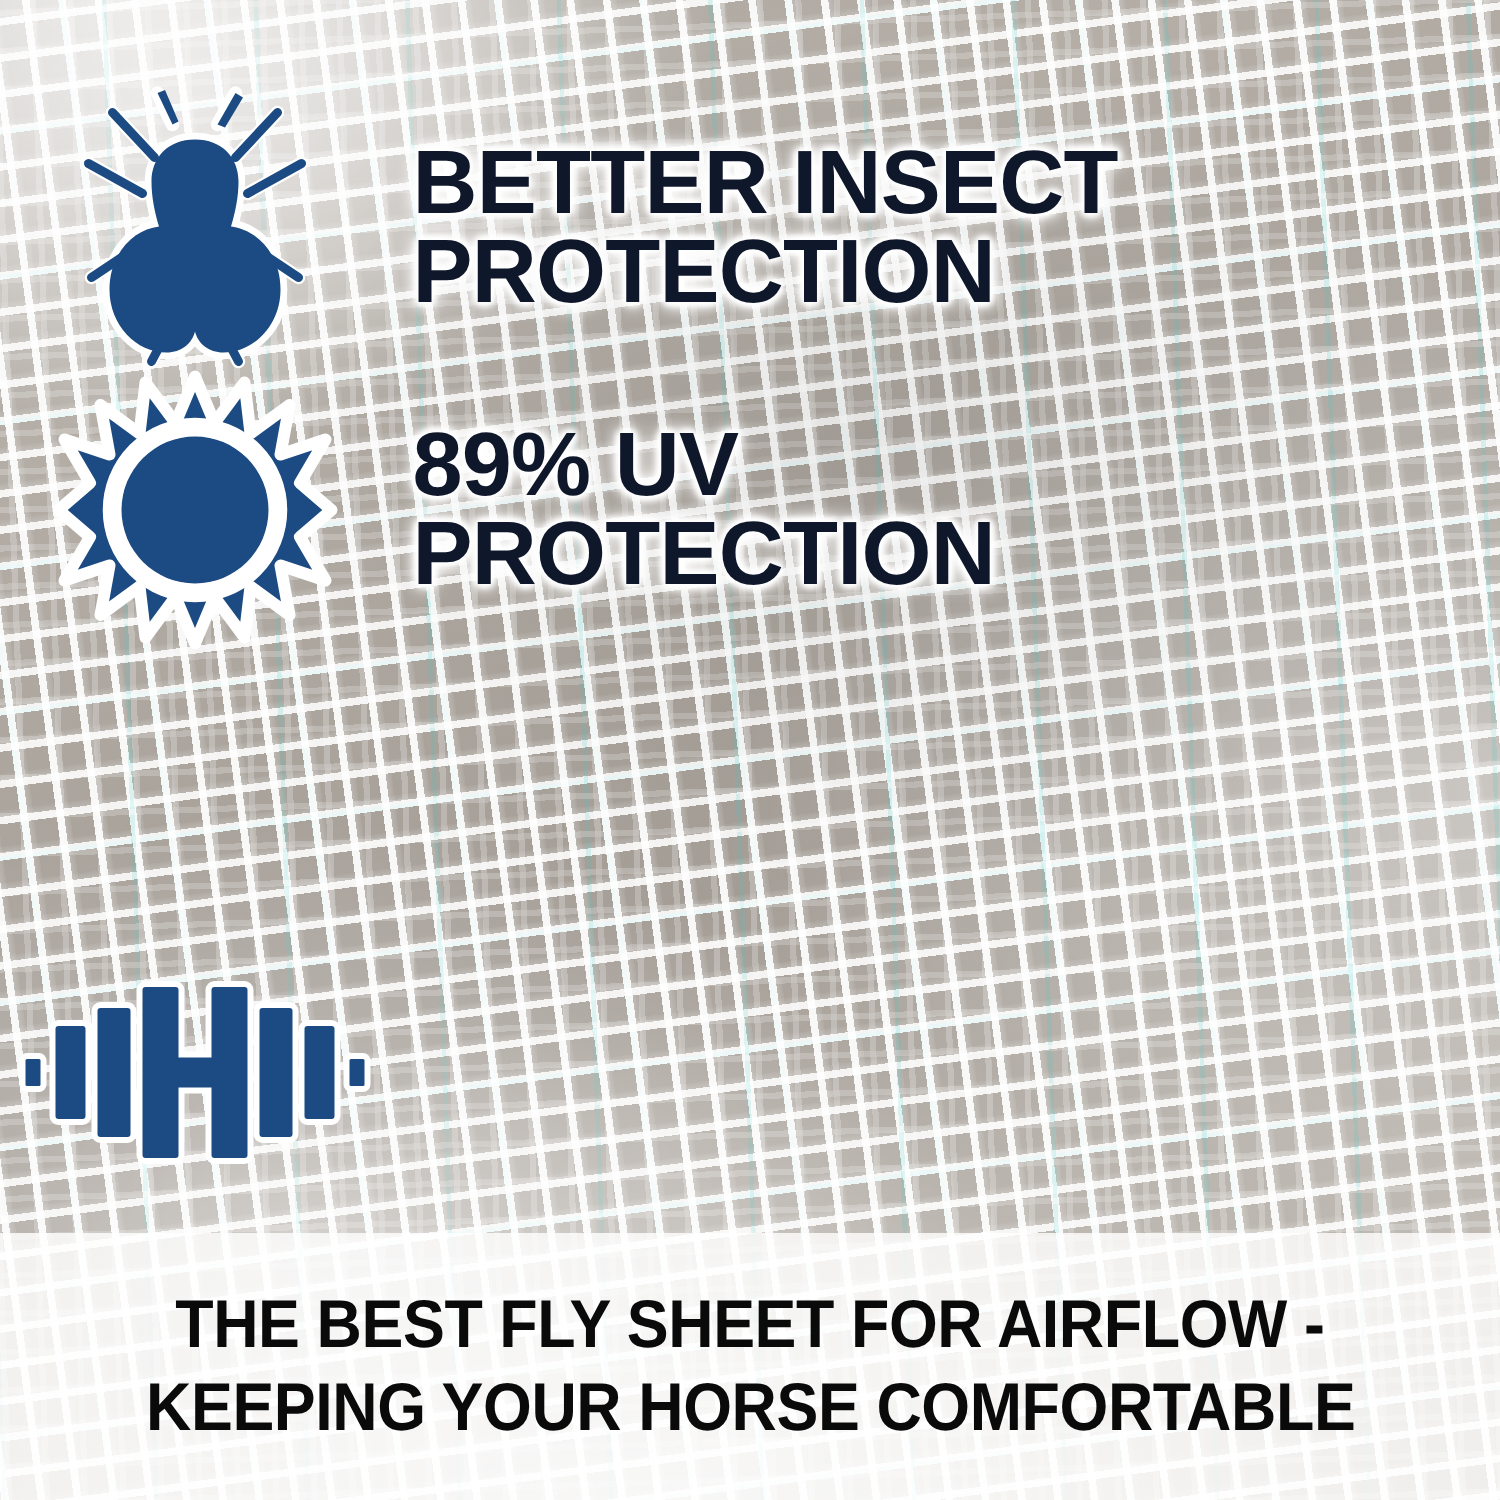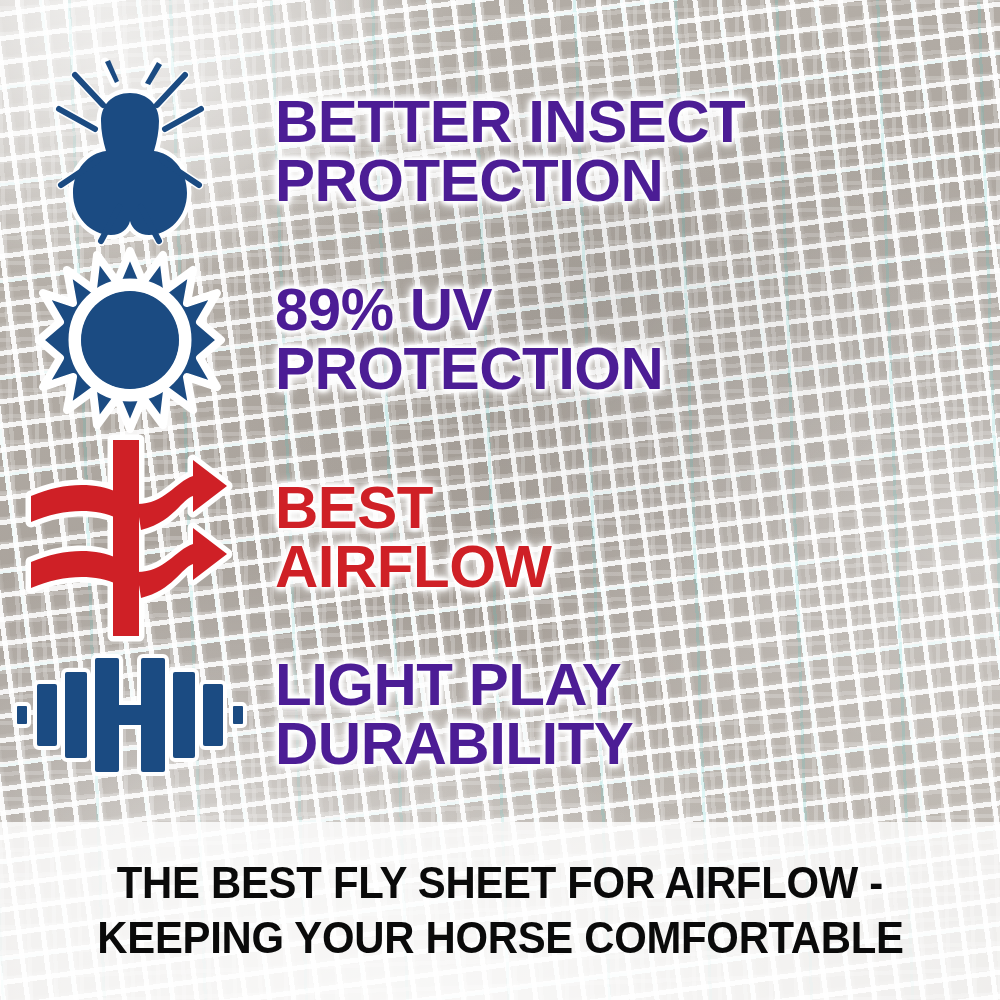--- a/index.html
+++ b/index.html
@@ -95,21 +95,21 @@
   }
   .feature-icon svg { display:block; overflow:visible; }
 
   .feature-text {
     flex:1 1 auto;
     padding-left:15px;
     line-height:.98;
     letter-spacing:-0.5px;
     font-weight:700;
     font-size:60px;
-    color:#4c1d95;
+    color:#0f172a;
     text-shadow:
        0  0 14px #fff,  0  0 14px #fff,  0  0 10px #fff,
        0  0  6px #fff,  2px 0 5px #fff, -2px 0 5px #fff,
        0  2px 5px #fff, 0 -2px 5px #fff;
   }
   .feature-text .l { display:block; white-space:nowrap; }
   .feature-text.red { color:#cf2026; }
 
   
   #row-insect     { top:52px;  height:200px; }
@@ -207,50 +207,20 @@
           <circle cx="91" cy="91" r="55" fill="none" stroke="#ffffff" stroke-width="13"></circle>
           <circle cx="91" cy="91" r="49" fill="#1b4b82"></circle>
         </svg>
       </div>
       <div class="feature-text">
         <span class="l">89% UV</span>
         <span class="l">PROTECTION</span>
       </div>
     </div>
 
-    <div class="feature-row" id="row-airflow">
-      <div class="feature-icon">
-        <svg width="210" height="200" viewBox="0 0 210 200">
-
-          <g stroke="#ffffff" stroke-width="11" fill="none" stroke-linejoin="round" stroke-linecap="butt">
-            <rect x="88" y="2" width="26" height="196"></rect>
-            <path d="M6 58 C38 44 70 44 92 54 L92 80 C70 70 38 70 6 84 Z"></path>
-            <path d="M6 124 C38 110 70 110 92 120 L92 146 C70 136 38 136 6 150 Z"></path>
-            <path d="M112 66 C140 66 150 44 168 38 L168 22 L202 48 L168 74 L168 58
-                     C156 62 148 84 116 92 Z"></path>
-            <path d="M112 134 C140 134 150 112 168 106 L168 90 L202 116 L168 142 L168 126
-                     C156 130 148 152 116 160 Z"></path>
-          </g>
-
-          <g fill="#cf2026">
-            <rect x="88" y="2" width="26" height="196"></rect>
-            <path d="M6 58 C38 44 70 44 92 54 L92 80 C70 70 38 70 6 84 Z"></path>
-            <path d="M6 124 C38 110 70 110 92 120 L92 146 C70 136 38 136 6 150 Z"></path>
-            <path d="M112 66 C140 66 150 44 168 38 L168 22 L202 48 L168 74 L168 58
-                     C156 62 148 84 116 92 Z"></path>
-            <path d="M112 134 C140 134 150 112 168 106 L168 90 L202 116 L168 142 L168 126
-                     C156 130 148 152 116 160 Z"></path>
-          </g>
-        </svg>
-      </div>
-      <div class="feature-text red">
-        <span class="l">BEST</span>
-        <span class="l">AIRFLOW</span>
-      </div>
-    </div>
 
     <div class="feature-row" id="row-durability">
       <div class="feature-icon">
         <svg width="230" height="130" viewBox="0 0 230 130">
           <g stroke="#ffffff" stroke-width="8" stroke-linejoin="round">
             <g fill="#1b4b82">
               <rect x="2" y="56" width="10" height="18" rx="1"></rect>
               <rect x="22" y="34" width="20" height="62" rx="2"></rect>
               <rect x="50" y="22" width="22" height="86" rx="2"></rect>
               <rect x="80" y="8" width="24" height="114" rx="2"></rect>
@@ -267,24 +237,20 @@
             <rect x="50" y="22" width="22" height="86" rx="2"></rect>
             <rect x="80" y="8" width="24" height="114" rx="2"></rect>
             <rect x="100" y="55" width="30" height="20"></rect>
             <rect x="126" y="8" width="24" height="114" rx="2"></rect>
             <rect x="158" y="22" width="22" height="86" rx="2"></rect>
             <rect x="188" y="34" width="20" height="62" rx="2"></rect>
             <rect x="218" y="56" width="10" height="18" rx="1"></rect>
           </g>
         </svg>
       </div>
-      <div class="feature-text">
-        <span class="l">LIGHT PLAY</span>
-        <span class="l">DURABILITY</span>
-      </div>
     </div>
 
   </div>
 
   <div class="banner">
     <span class="banner-line">THE BEST FLY SHEET FOR AIRFLOW -</span>
     <span class="banner-line">KEEPING YOUR HORSE COMFORTABLE</span>
   </div>
 
 </div>

